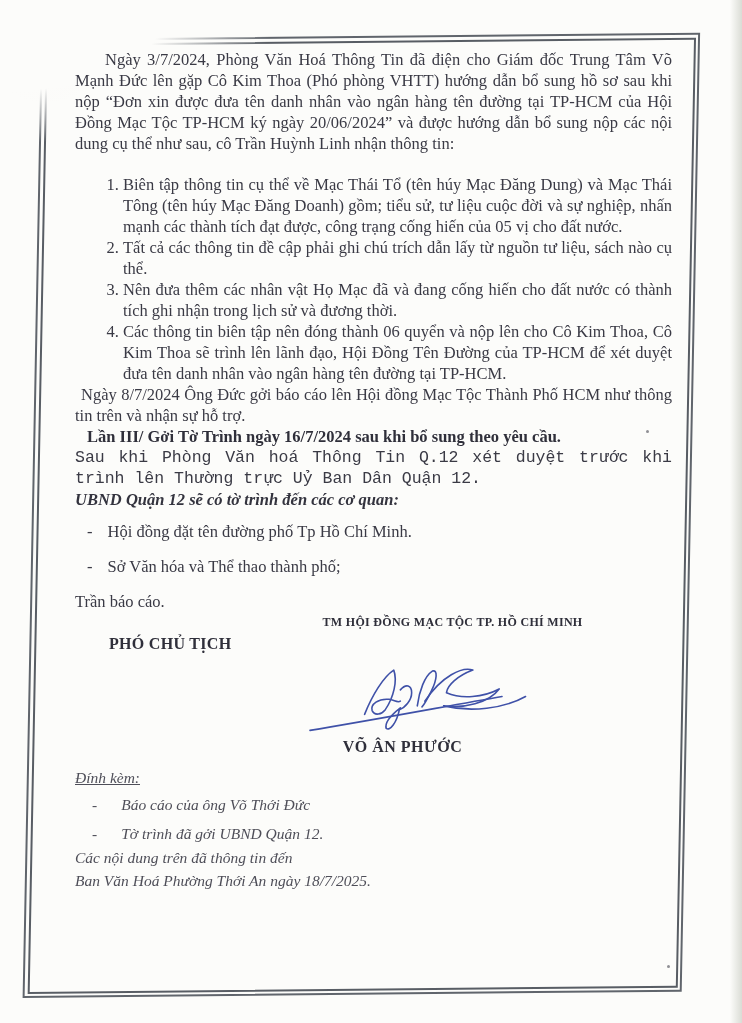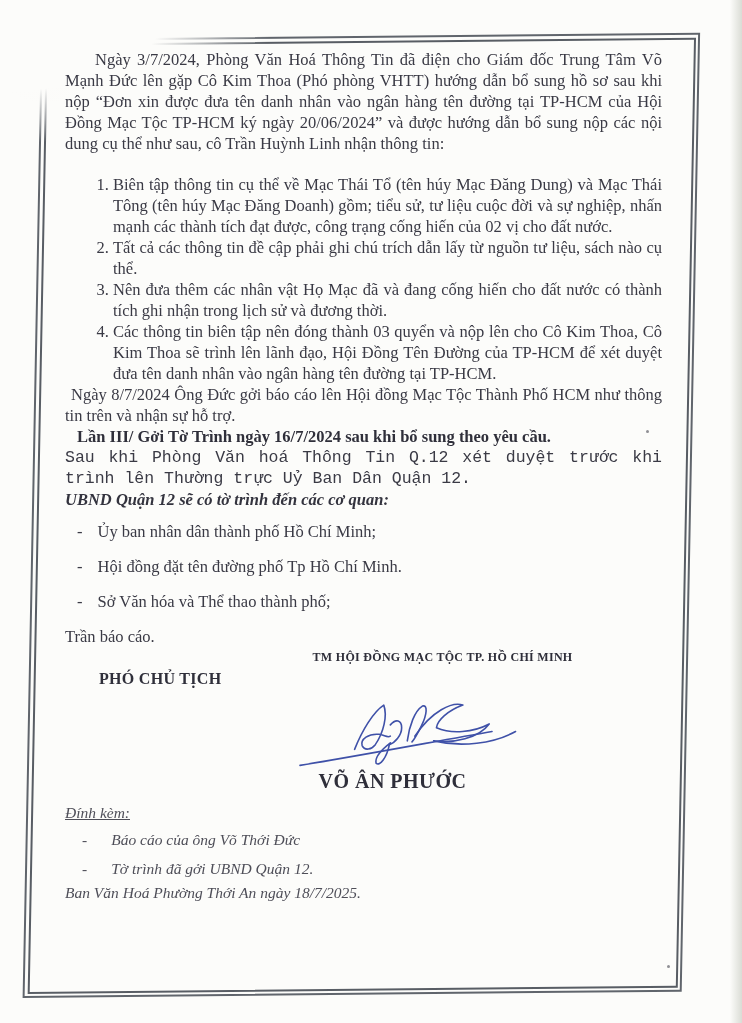--- a/index.html
+++ b/index.html
@@ -37,21 +37,21 @@
     z-index:3; pointer-events:none;
   }
 
   .edge-shade {
     position:absolute; right:0; top:0; width:12px; height:1023px;
     background:linear-gradient(to right, rgba(214,216,209,0), #dadcd5);
     z-index:0;
   }
 
   .doc {
-    position:absolute; left:65px; top:49px; width:597px; z-index:4;
+    position:absolute; left:75px; top:49px; width:597px; z-index:4;
     font-size:16.5px; line-height:21px;
   }
   .doc p { margin:0; text-align:justify; }
 
   .intro { text-indent:30px; }
 
   ol.instructions { margin:20px 0 0 0; padding-left:48px; }
   ol.instructions li { text-align:justify; }
 
   .report { margin-top:10px; text-indent:6px; }
@@ -77,21 +77,21 @@
   .sig-org {
     margin-top:21px; font-weight:bold; color:#2f2f3a; font-size:12px;
     text-align:center !important; padding-left:158px; letter-spacing:0.3px;
   }
   .sig-title {
     margin-top:0; font-weight:bold; color:#2f2f3a; font-size:16px;
     text-align:left; padding-left:34px; letter-spacing:0.3px;
   }
   .sig-ink { margin-left:222px; margin-top:2px; width:250px; height:80px; }
   .sig-name {
-    margin-top:5px; font-weight:bold; color:#2f2f3a; font-size:20px;
+    margin-top:5px; font-weight:bold; color:#2f2f3a; font-size:16px;
     text-align:center !important; padding-left:58px; letter-spacing:0.5px;
   }
 
   .attachments {
     margin-top:10px; font-style:italic; font-size:15.5px; color:#4e4e58;
   }
   .attach-label {
     margin-left:-8px; text-decoration:underline; text-align:right;
   }
   .attach-item { display:flex; padding-left:17px; margin-top:4px; line-height:25px; }
@@ -110,37 +110,34 @@
 <div class="page-frame">
   <div class="inner"></div>
 </div>
 <div class="frame-fade"></div>
 
 <div class="doc">
 
   <p class="intro">Ngày 3/7/2024, Phòng Văn Hoá Thông Tin đã điện cho Giám đốc Trung Tâm Võ Mạnh Đức lên gặp Cô Kim Thoa (Phó phòng VHTT) hướng dẫn bổ sung hồ sơ sau khi nộp “Đơn xin được đưa tên danh nhân vào ngân hàng tên đường tại TP-HCM của Hội Đồng Mạc Tộc TP-HCM ký ngày 20/06/2024” và được hướng dẫn bổ sung nộp các nội dung cụ thể như sau, cô Trần Huỳnh Linh nhận thông tin:</p>
 
   <ol class="instructions">
-    <li>Biên tập thông tin cụ thể về Mạc Thái Tổ (tên húy Mạc Đăng Dung) và Mạc Thái Tông (tên húy Mạc Đăng Doanh) gồm; tiểu sử, tư liệu cuộc đời và sự nghiệp, nhấn mạnh các thành tích đạt được, công trạng cống hiến của 02 vị cho đất nước.</li>
+    <li>Biên tập thông tin cụ thể về Mạc Thái Tổ (tên húy Mạc Đăng Dung) và Mạc Thái Tông (tên húy Mạc Đăng Doanh) gồm; tiểu sử, tư liệu cuộc đời và sự nghiệp, nhấn mạnh các thành tích đạt được, công trạng cống hiến của 05 vị cho đất nước.</li>
     <li>Tất cả các thông tin đề cập phải ghi chú trích dẫn lấy từ nguồn tư liệu, sách nào cụ thể.</li>
     <li>Nên đưa thêm các nhân vật Họ Mạc đã và đang cống hiến cho đất nước có thành tích ghi nhận trong lịch sử và đương thời.</li>
-    <li>Các thông tin biên tập nên đóng thành 03 quyển và nộp lên cho Cô Kim Thoa, Cô Kim Thoa sẽ trình lên lãnh đạo, Hội Đồng Tên Đường của TP-HCM để xét duyệt đưa tên danh nhân vào ngân hàng tên đường tại TP-HCM.</li>
+    <li>Các thông tin biên tập nên đóng thành 06 quyển và nộp lên cho Cô Kim Thoa, Cô Kim Thoa sẽ trình lên lãnh đạo, Hội Đồng Tên Đường của TP-HCM để xét duyệt đưa tên danh nhân vào ngân hàng tên đường tại TP-HCM.</li>
   </ol>
 
   <p class="report">Ngày 8/7/2024 Ông Đức gởi báo cáo lên Hội đồng Mạc Tộc Thành Phố HCM như thông tin trên và nhận sự hỗ trợ.</p>
 
   <p class="heading3">Lần III/  Gởi Tờ Trình ngày 16/7/2024 sau khi bổ sung theo yêu cầu.</p>
   <p class="note3">Sau khi Phòng Văn hoá Thông Tin Q.12  xét duyệt trước khi trình lên Thường trực Uỷ Ban Dân Quận 12.</p>
 
   <p class="ubnd">UBND Quận 12 sẽ có tờ trình đến  các cơ quan:</p>
 
   <div class="dash-list">
-    <div class="dash-item">
-      <span>Ủy ban nhân dân thành phố Hồ Chí Minh;</span>
-    </div>
     <div class="dash-item">
       <span>Hội đồng đặt tên đường phố Tp Hồ Chí Minh.</span>
     </div>
     <div class="dash-item">
       <span>Sở Văn hóa và Thể thao thành phố;</span>
     </div>
   </div>
 
   <p class="closing">Trần báo cáo.</p>
 
@@ -162,19 +159,20 @@
   <p class="sig-name">VÕ ÂN PHƯỚC</p>
 
   <div class="attachments">
     <p class="attach-label">Đính kèm:</p>
     <div class="attach-item">
       <span>Báo cáo của ông Võ Thới Đức</span>
     </div>
     <div class="attach-item">
       <span>Tờ trình đã gởi UBND Quận 12.</span>
     </div>
+    <p class="attach-note">Các nội dung trên đã thông tin đến</p>
     <p class="attach-note">Ban Văn Hoá Phường Thới An ngày 18/7/2025.</p>
   </div>
 
 </div>
 
 <div class="speck s1"></div>
 <div class="speck s2"></div>
 
 </body></html>

